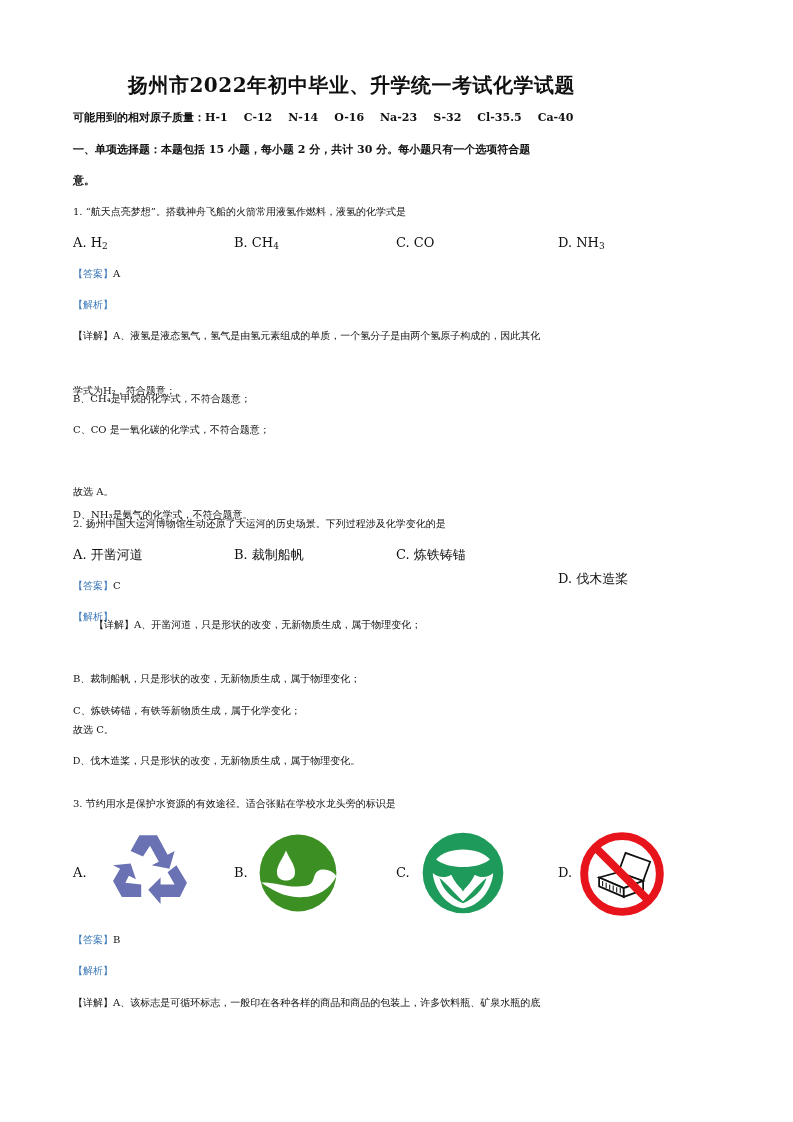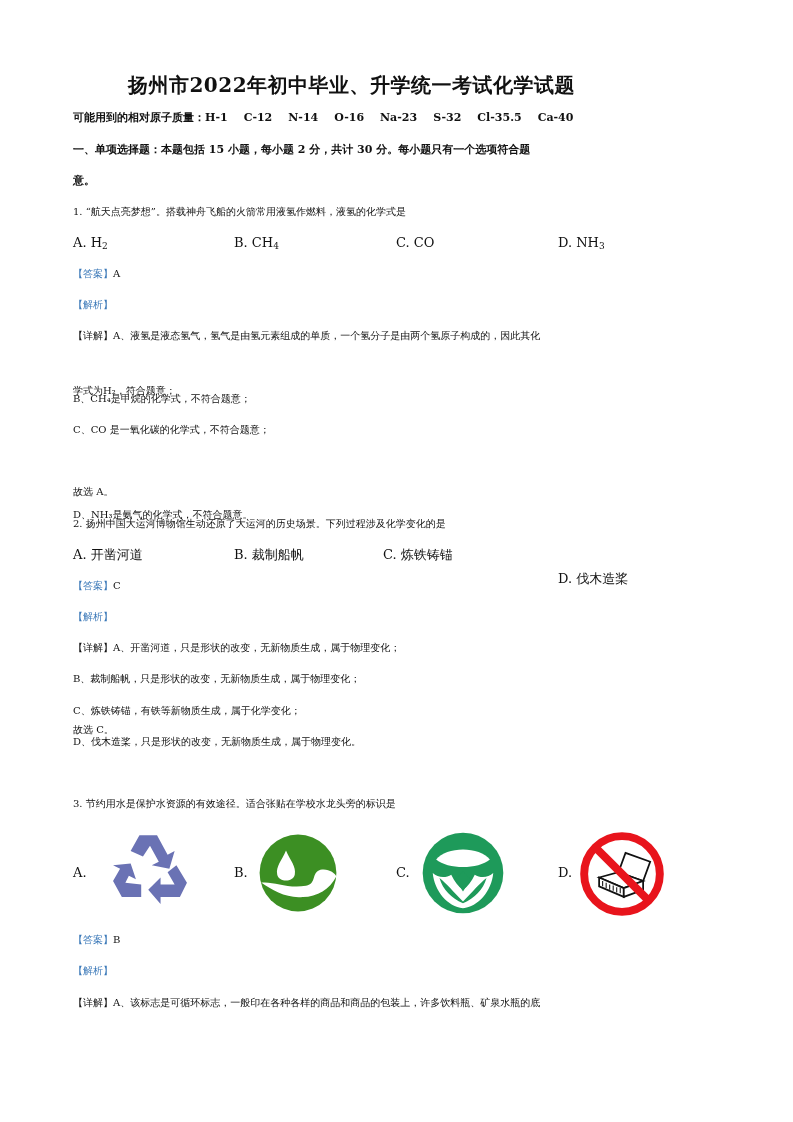--- a/index.html
+++ b/index.html
@@ -41,29 +41,29 @@
   <div class="line" style="top:327px;"><span>【详解】</span><span>A、液氢是液态氢气，氢气是由氢元素组成的单质，一个氢分子是由两个氢原子构成的，因此其化</span></div>
   <div class="line" style="top:356px;margin-top:26px;">学式为H₂，符合题意；</div>
   <div class="line" style="top:390px;">B、CH₄是甲烷的化学式，不符合题意；</div>
   <div class="line" style="top:421px;">C、CO 是一氧化碳的化学式，不符合题意；</div>
   <div class="line" style="top:469px;margin-top:37px;">D、NH₃是氨气的化学式，不符合题意。</div>
   <div class="line" style="top:483px;">故选 A。</div>
 
   <div class="line" style="top:515px;">2. 扬州中国大运河博物馆生动还原了大运河的历史场景。下列过程涉及化学变化的是</div>
   <div class="opt" style="left:73px;top:546px;"><span>A.  </span><span>开凿河道</span></div>
   <div class="opt" style="left:234px;top:546px;"><span>B.  </span><span>裁制船帆</span></div>
-  <div class="opt" style="left:383px;top:546px;"><span>C.  </span><span>炼铁铸锚</span></div>
+  <div class="opt" style="left:396px;top:546px;"><span>C.  </span><span>炼铁铸锚</span></div>
   <div class="opt" style="left:558px;top:546px;margin-top:24px;"><span>D.  </span><span>伐木造桨</span></div>
 
   <div class="line" style="top:577px;"><span class="blue">【答案】</span><span>C</span></div>
   <div class="line blue" style="top:608px;">【解析】</div>
-  <div class="line" style="top:639px;"><span>【详解】</span><span>A、开凿河道，只是形状的改变，无新物质生成，属于物理变化；</span></div>
+  <div class="line" style="top:616px;margin-left:21px;"><span>【详解】</span><span>A、开凿河道，只是形状的改变，无新物质生成，属于物理变化；</span></div>
   <div class="line" style="top:670px;">B、裁制船帆，只是形状的改变，无新物质生成，属于物理变化；</div>
   <div class="line" style="top:702px;text-align:right;">C、炼铁铸锚，有铁等新物质生成，属于化学变化；</div>
-  <div class="line" style="top:733px;">D、伐木造桨，只是形状的改变，无新物质生成，属于物理变化。</div>
+  <div class="line" style="top:752px;font-family:Liberation Serif, serif;">D、伐木造桨，只是形状的改变，无新物质生成，属于物理变化。</div>
   <div class="line" style="top:721px;">故选 C。</div>
 
   <div class="line" style="top:795px;">3. 节约用水是保护水资源的有效途径。适合张贴在学校水龙头旁的标识是</div>
 
   <div class="opt" style="left:73px;top:864px;">A.</div>
   <div class="logo" style="left:106px;top:830px;">
     <svg width="88" height="88" viewBox="0 0 100 100">
       <g fill="#6a72b4">
         <polygon points="38,6 58,6 70,28 78,24 72,44 52,40 60,36 50,18 42,30 28,24"></polygon>
         <polygon points="80,40 92,60 84,76 62,76 62,84 48,68 62,54 62,62 78,62 70,48"></polygon>

